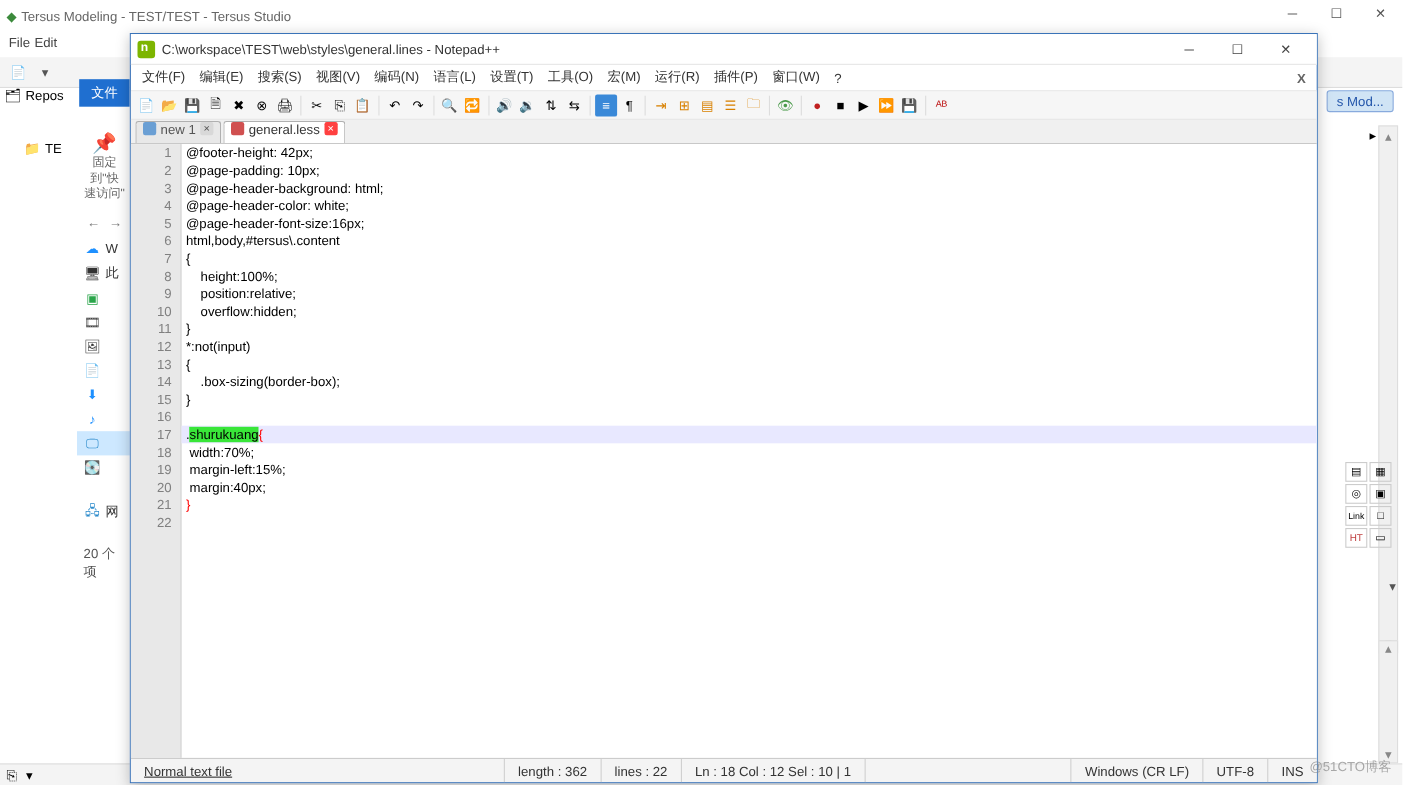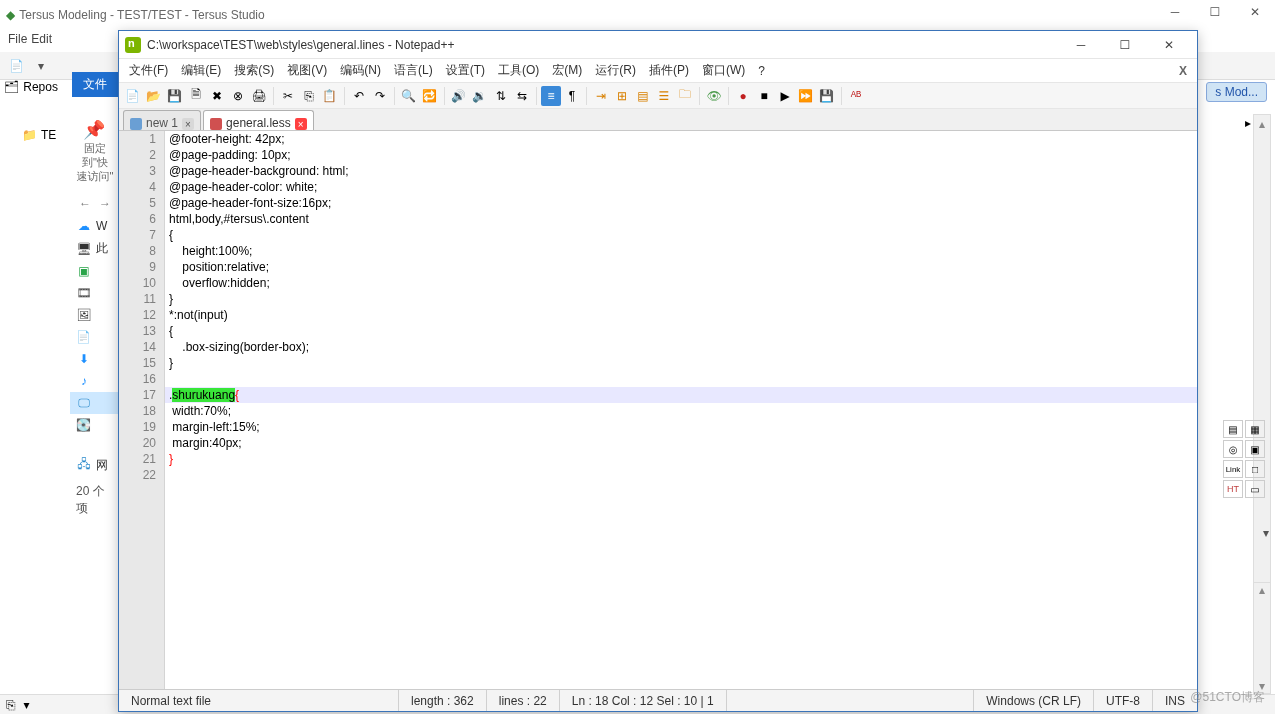--- a/index.html
+++ b/index.html
@@ -42,21 +42,21 @@
 
 .npp-menu { height:24px; display:flex; align-items:center; gap:1px; padding:0 4px; border-bottom:1px solid #e6e6e6; position:relative; }
 .npp-menu span { padding:0 6px; color:#333; }
 .npp-menu .x { position:absolute; right:4px; color:#666; font-weight:bold; }
 
 .npp-toolbar { height:26px; display:flex; align-items:center; gap:1px; padding:2px 4px; border-bottom:1px solid #e6e6e6; background:#f6f6f6; }
 .tb { width:20px; height:20px; display:flex; align-items:center; justify-content:center; border-radius:2px; font-size:12px; }
 .sep { width:1px; height:18px; background:#ddd; margin:0 3px; }
 
 .npp-tabs { height:22px; display:flex; align-items:flex-end; background:#f0f0f0; padding:0 4px; gap:2px; border-bottom:1px solid #c8c8c8; }
-.npp-tab { height:20px; display:flex; align-items:flex-end; gap:4px; padding:0 6px; border:1px solid #b0b0b0; border-bottom:none; background:#e8e8e8; font-size:11px; color:#555; border-radius:3px 3px 0 0; }
+.npp-tab { height:20px; display:flex; align-items:flex-start; gap:4px; padding:0 6px; border:1px solid #b0b0b0; border-bottom:none; background:#e8e8e8; font-size:11px; color:#555; border-radius:3px 3px 0 0; }
 .npp-tab.active { background:#fff; color:#333; }
 .tab-ico { width:12px; height:12px; display:inline-block; }
 .tab-x { width:12px; height:12px; display:flex; align-items:center; justify-content:center; font-size:10px; }
 
 .editor { position:absolute; top:100px; bottom:22px; left:0; right:0; display:flex; font-family:Consolas,"Courier New",monospace; font-size:13px; background:#fff; }
 .gutter { width:46px; background:#e8e8e8; color:#808080; text-align:right; padding-right:8px; border-right:1px solid #d4d4d4; }
 .gutter div { height:16px; line-height:16px; }
 .code { flex:1; position:relative; }
 .code .line { height:16px; line-height:16px; white-space:pre; padding-left:4px; }
 .hl { background:#e8e8ff; }
@@ -142,21 +142,21 @@
         <span class="exp-ico" style="color:#2a8acb;">🖵</span>
       </div>
     <div class="exp-item">
         <span class="exp-ico">💽</span>
       </div>
     <div class="exp-item" style="margin-top:18px;">
         <span class="exp-ico" style="color:#2a8acb;">🖧</span>
         <span>网</span>
       </div>
   </div>
-  <div class="exp-count" style="">20 个项</div>
+  <div class="exp-count" style="margin-top:12px;">20 个项</div>
 </div>
 
 <div class="right-tabs">
   <span class="right-tab">s Mod...</span>
 </div>
 <div class="right-scroll" style="top:114px;bottom:120px;">
   <div class="up">▴</div>
   <div class="dn">▾</div>
 </div>
 <div style="position:absolute;top:116px;right:24px;">▸</div>
@@ -310,21 +310,21 @@
         <div class="line"></div>
         <div class="line hl">.<span class="sel">shurukuang</span><span class="brace-active">{</span></div>
         <div class="line"> width:70%;</div>
         <div class="line"> margin-left:15%;</div>
         <div class="line"> margin:40px;</div>
         <div class="line"><span class="brace-active">}</span></div>
       </div>
   </div>
 
   <div class="statusbar">
-    <div class="sb-cell" style="width:280px;">Normal text file</div>
+    <div class="sb-cell" style="width:340px;text-decoration:underline;">Normal text file</div>
     <div class="sb-cell">length : 362</div>
     <div class="sb-cell">lines : 22</div>
     <div class="sb-cell">Ln : 18   Col : 12   Sel : 10 | 1</div>
     <div class="sb-cell sb-grow"></div>
     <div class="sb-cell">Windows (CR LF)</div>
     <div class="sb-cell">UTF-8</div>
     <div class="sb-cell" style="border:none;">INS</div>
   </div>
 </div>
 

